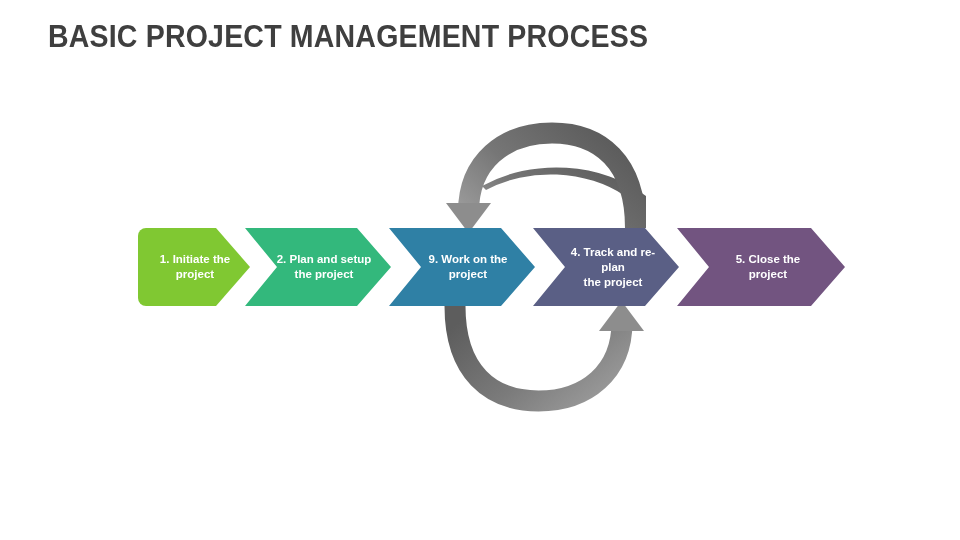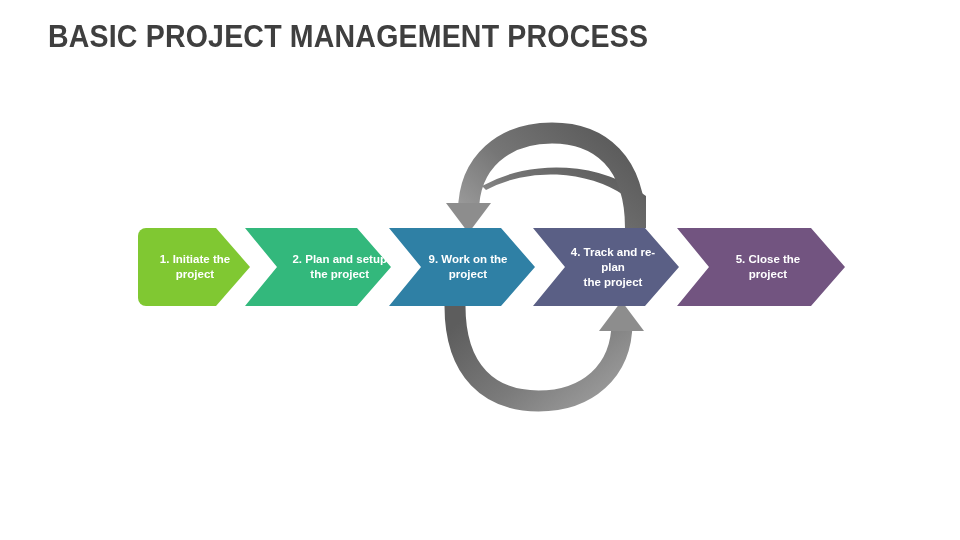--- a/index.html
+++ b/index.html
@@ -87,21 +87,21 @@
     position: absolute;
     left: 0;
     top: 0;
     width: 100%;
     height: 100%;
     z-index: 1;
   }
 
   
   #step-1 { left: 126px;  width: 112px; }
-  #step-2 { left: 233px;  width: 146px; justify-content: flex-end; }
+  #step-2 { left: 233px;  width: 146px; }
   #step-3 { left: 377px;  width: 146px; }
   #step-4 { left: 521px;  width: 146px; }
   #step-5 { left: 665px;  width: 168px; align-items: center; }
 
   #step-1 .step-label { padding-left: 6px; }
   #step-2 .step-label { padding-left: 16px; }
   #step-3 .step-label { padding-left: 16px; }
   #step-4 .step-label { padding-left: 18px; }
   #step-5 .step-label { padding-left: 18px; }
 </style>

